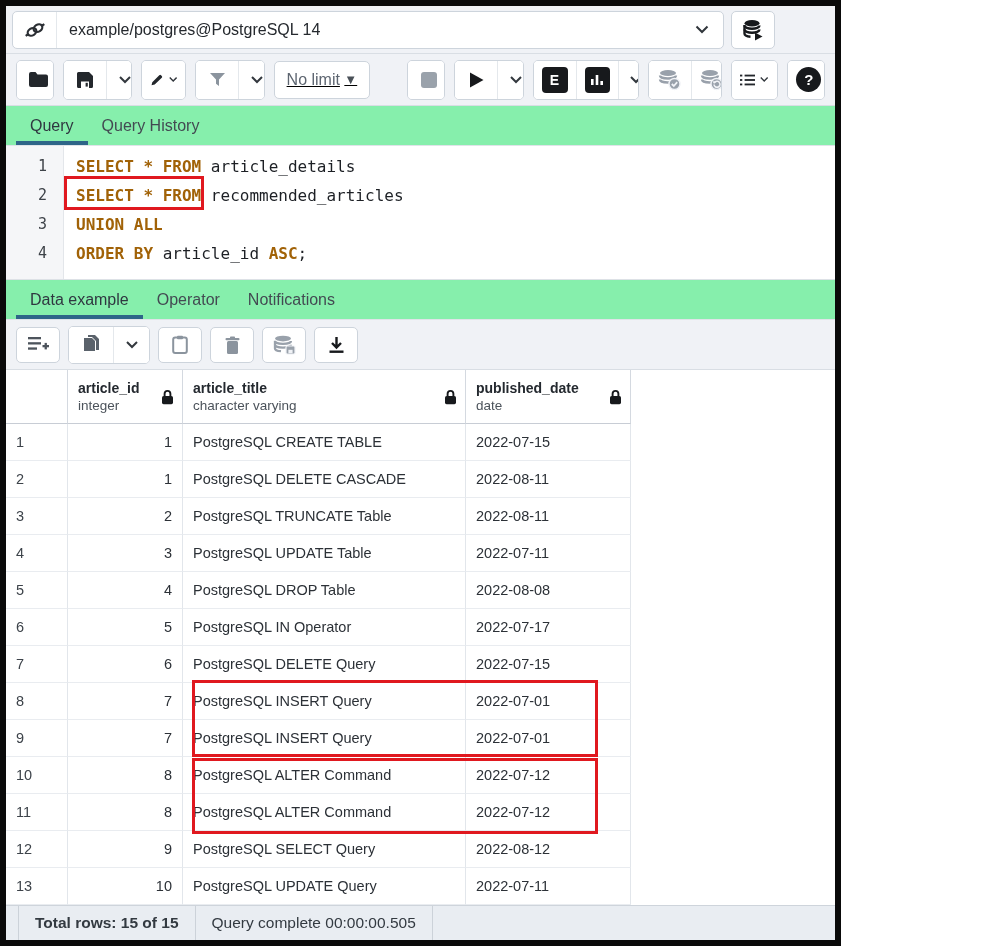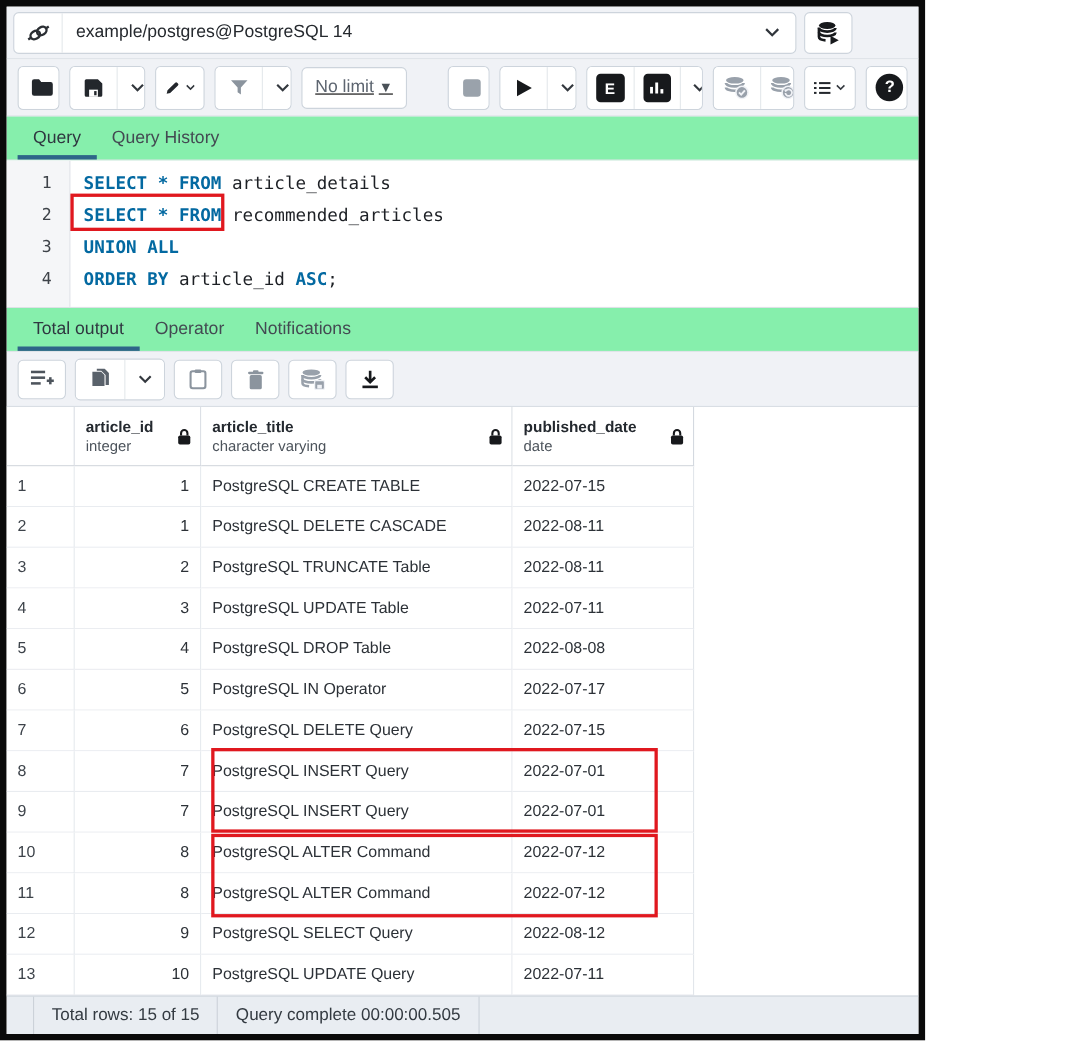--- a/index.html
+++ b/index.html
@@ -58,21 +58,21 @@
   .tab.active::after { content:""; position:absolute; left:0; right:0; bottom:0; height:4px; background:#2e6588; }
   
   .editor { height:134px; display:flex; background:#fff; border-bottom:1px solid #dde1e6; }
   .gutter {
     width:58px; background:#f5f6f8; border-right:1px solid #e3e6ea; padding:6px 16px 0 0;
     font-family:"DejaVu Sans Mono", monospace; font-size:15px; color:#3e4349; text-align:right;
   }
   .gutter-num { height:29px; line-height:29px; }
   .code { flex:1; padding:6px 0 0 12px; font-family:"DejaVu Sans Mono", monospace; font-size:16px; }
   .code-line { height:29px; line-height:29px; white-space:pre; }
-  .tok-kw { color:#0369a1; font-weight:bold; }
+  .tok-kw { color:#a16207; font-weight:bold; }
   .tok-id { color:#1d2025; }
   
   .gtoolbar {
     height:50px; background:#f0f2f6; border-bottom:1px solid #d9dee4;
     display:flex; align-items:center; padding:0 10px; gap:8px;
   }
   .gtb-btn {
     min-width:44px; height:36px; background:#fff; border:1px solid #cdd4dc; border-radius:5px;
     display:flex; align-items:center; justify-content:center; cursor:pointer;
   }
@@ -97,21 +97,21 @@
     background:#fff; cursor:cell;
   }
   .cell.rownum { color:#3d434a; cursor:pointer; }
   .cell.num { justify-content:flex-end; }
   
   .status-bar {
     position:absolute; left:0; right:0; bottom:0; height:35px; background:#e9edf2;
     border-top:1px solid #ced4db; display:flex; align-items:center; font-size:15.5px; color:#333a41;
   }
   .status-seg { height:100%; display:flex; align-items:center; padding:0 16px; border-right:1px solid #ccd2d9; }
-  .status-seg:first-child { border-left:1px solid #ccd2d9; margin-left:24px; }
+  .status-seg:first-child { border-left:1px solid #ccd2d9; margin-left:12px;font-weight:bold; }
   
   .red-box { position:absolute; border:3px solid #e0181f; z-index:6; pointer-events:none; }
   .box-union { left:58px; top:170px; width:140px; height:34px; }
   .box-rows-a { left:186px; top:674px; width:406px; height:77px; }
   .box-rows-b { left:186px; top:752px; width:406px; height:76px; }
   .ico { display:block; }
 </style>
 </head>
 <body>
 
@@ -290,21 +290,21 @@
       </div>
     <div class="code" id="sql-lines">
         <div class="code-line"><span class="tok-kw">SELECT * FROM</span><span class="tok-id"> article_details</span></div>
         <div class="code-line"><span class="tok-kw">SELECT * FROM</span><span class="tok-id"> recommended_articles</span></div>
         <div class="code-line"><span class="tok-kw">UNION ALL</span></div>
         <div class="code-line"><span class="tok-kw">ORDER BY</span><span class="tok-id"> article_id </span><span class="tok-kw">ASC</span><span class="tok-id">;</span></div>
       </div>
   </div>
 
   <div class="tabs">
-    <div class="tab active">Total output</div>
+    <div class="tab active">Data example</div>
     <div class="tab">Operator</div>
     <div class="tab">Notifications</div>
   </div>
 
   <div class="gtoolbar">
     <button class="gtb-btn">
       <svg class="ico" width="21" height="17" viewBox="0 0 21 17">
         <rect x="0" y="1" width="13" height="2.3" fill="#4d545c"></rect>
           <rect x="0" y="6.2" width="13" height="2.3" fill="#4d545c"></rect>
           <rect x="0" y="11.4" width="9" height="2.3" fill="#4d545c"></rect>

